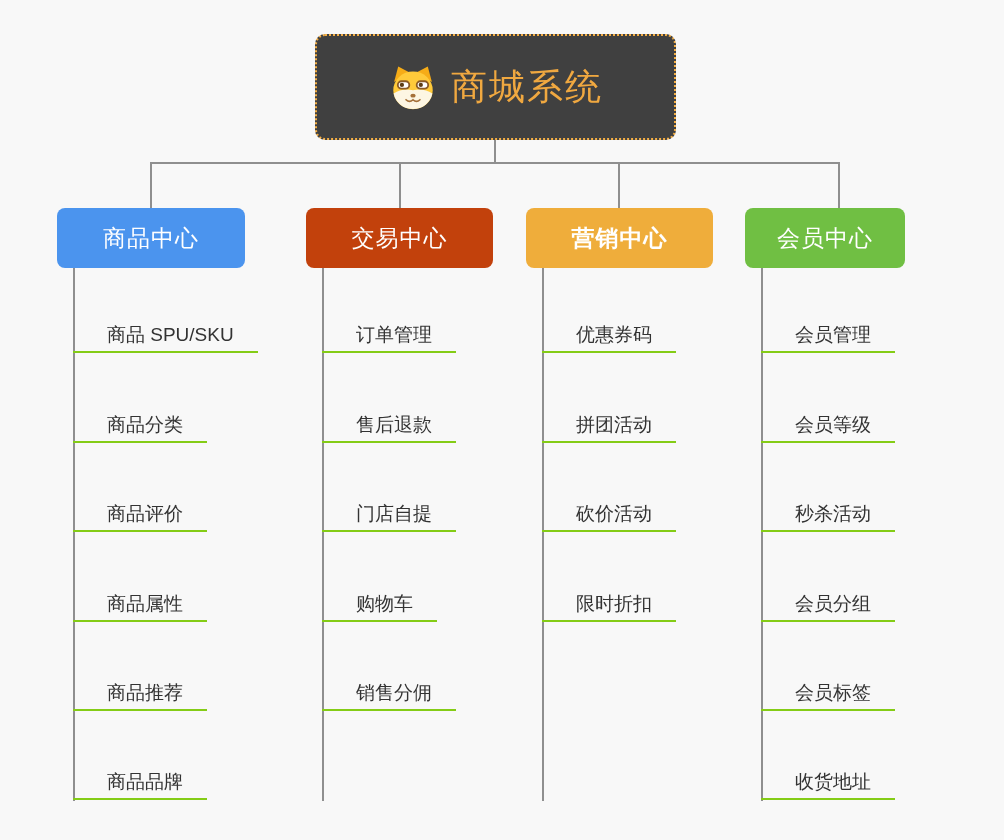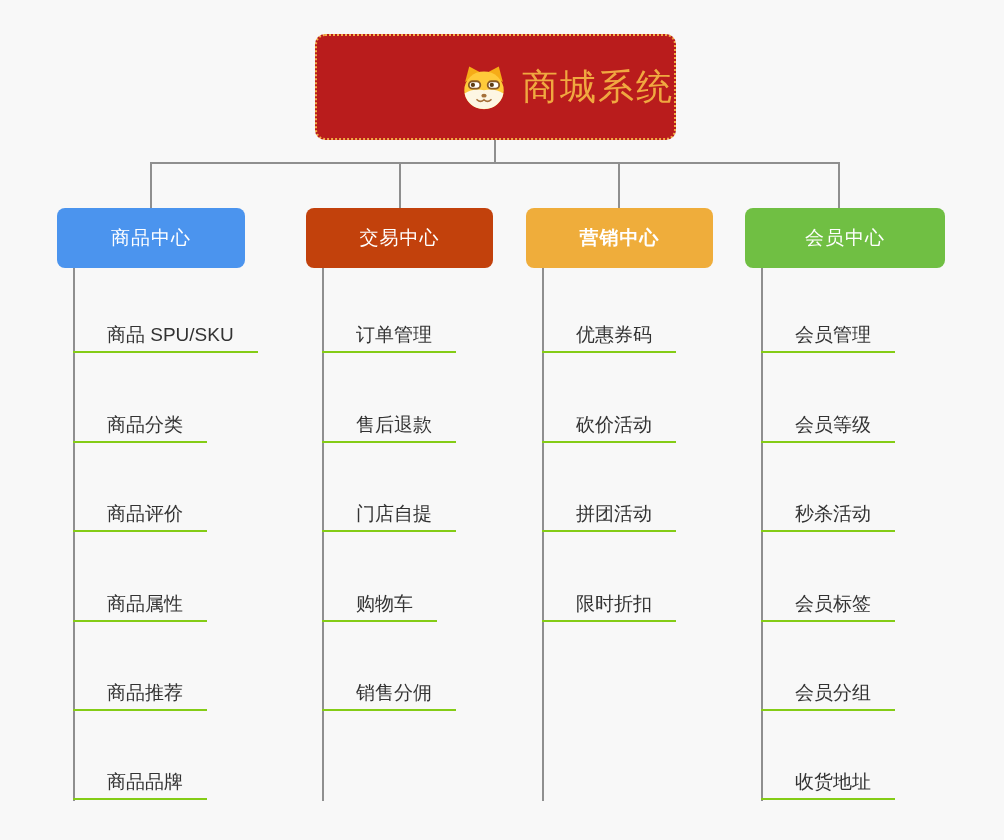--- a/index.html
+++ b/index.html
@@ -12,26 +12,26 @@
     background: #f8f8f8;
     overflow: hidden;
   }
 
   
   .root-node {
     position: absolute;
     left: 315px; top: 34px;
     width: 361px; height: 106px;
     box-sizing: border-box;
-    background: #b91c1c;
+    background: #404040;
     border: 2px dotted #f3ae45;
     border-radius: 10px;
     display: flex;
     align-items: center;
-    justify-content: flex-end;
+    justify-content: center;
     gap: 13px;
   }
   .root-title {
     font-size: 36px;
     font-weight: 500;
     letter-spacing: 2px;
     color: #f0a840;
   }
 
   
@@ -41,31 +41,31 @@
   .conn-drop-0 { left: 150px; top: 162px; width: 2px; height: 47px; }
   .conn-drop-1 { left: 399px; top: 162px; width: 2px; height: 47px; }
   .conn-drop-2 { left: 618px; top: 162px; width: 2px; height: 47px; }
   .conn-drop-3 { left: 838px; top: 162px; width: 2px; height: 47px; }
 
   
   .branch { position: absolute; top: 208px; }
   .branch-0 { left: 57px;  width: 188px; }
   .branch-1 { left: 306px; width: 187px; }
   .branch-2 { left: 526px; width: 187px; }
-  .branch-3 { left: 745px; width: 200px; }
+  .branch-3 { left: 745px; width: 160px; }
 
   .branch-box {
     width: 100%; height: 60px;
     box-sizing: border-box;
     border-radius: 8px;
     display: flex;
     align-items: center;
     justify-content: center;
     color: #ffffff;
-    font-size: 19px;
+    font-size: 23px;
     letter-spacing: 1px;
     cursor: default;
   }
 
   .branch-vline {
     position: absolute;
     left: 16px; top: 60px;
     width: 2px; height: 533px;
     background: #8f8f8f;
   }
@@ -142,32 +142,32 @@
       <div class="leaf">购物车</div>
       <div class="leaf">销售分佣</div>
     </div>
   </div>
 
   <div class="branch branch-2">
     <div class="branch-box" style="background-color: rgb(239, 173, 59); font-weight: bold;">营销中心</div>
     <div class="branch-vline" style="background-color: rgb(143, 143, 143);"></div>
     <div class="leaves">
       <div class="leaf">优惠券码</div>
+      <div class="leaf">拼团活动</div>
       <div class="leaf">砍价活动</div>
-      <div class="leaf">拼团活动</div>
       <div class="leaf">限时折扣</div>
     </div>
   </div>
 
   <div class="branch branch-3">
     <div class="branch-box" style="background-color: rgb(112, 191, 67);">会员中心</div>
     <div class="branch-vline" style="background-color: rgb(143, 143, 143);"></div>
     <div class="leaves">
       <div class="leaf">会员管理</div>
       <div class="leaf">会员等级</div>
       <div class="leaf">秒杀活动</div>
+      <div class="leaf">会员分组</div>
       <div class="leaf">会员标签</div>
-      <div class="leaf">会员分组</div>
       <div class="leaf">收货地址</div>
     </div>
   </div>
 
 </div>
 
 </body></html>

